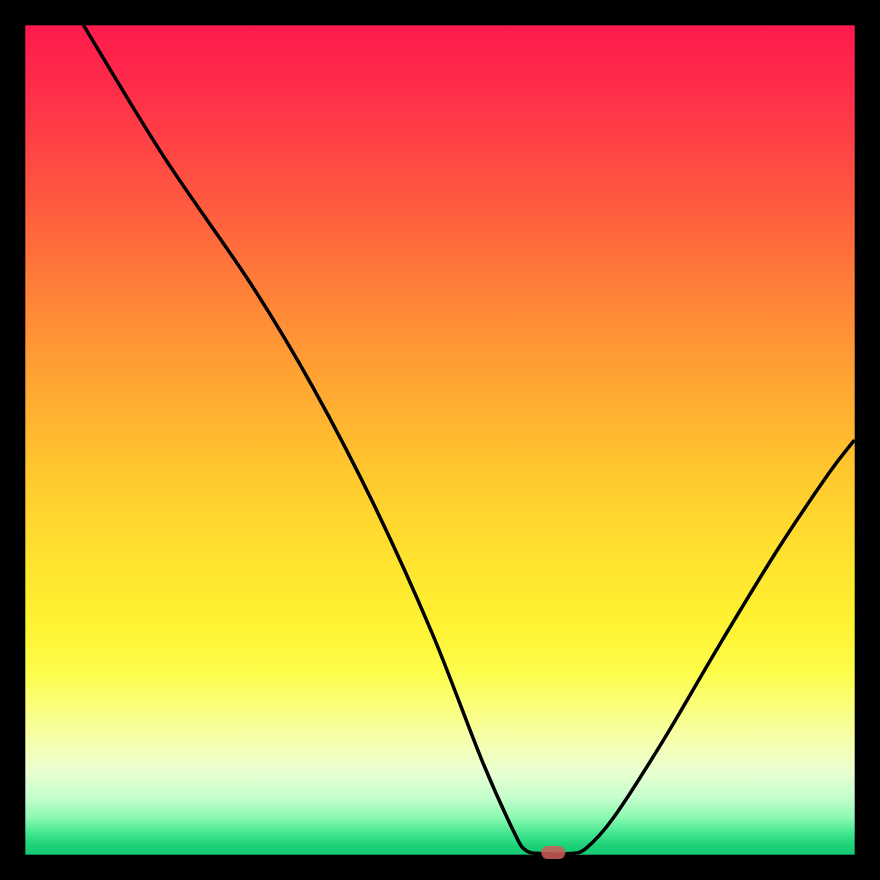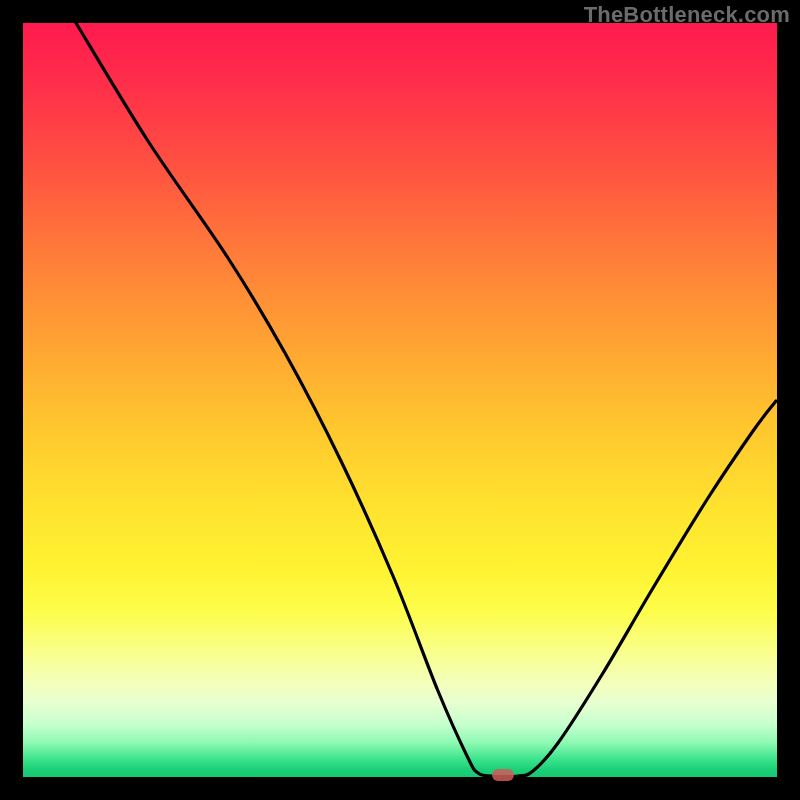--- a/index.html
+++ b/index.html
@@ -65,21 +65,20 @@
     inset: 0;
     width: 100%;
     height: 100%;
     overflow: visible;
   }
 </style>
 </head>
 <body>
 <div class="frame">
 
-  <div class="watermark">TheBottleneck.com</div>
 
   <div class="plot">
 
     <div class="gradient"></div>
 
     <svg class="curve" viewBox="0 0 754 754" preserveAspectRatio="none">
       <path d="M 53 0 C 65.0 19.7, 99.7 78.8, 125.0 118.0 C 150.3 157.2, 182.2 199.7, 205.0 235.0 C 227.8 270.3, 243.2 296.2, 262.0 330.0 C 280.8 363.8, 300.0 400.8, 318.0 438.0 C 336.0 475.2, 353.8 514.7, 370.0 553.0 C 386.2 591.3, 402.5 637.7, 415.0 668.0 C 427.5 698.3, 438.3 721.3, 445.0 735.0 C 451.7 748.7, 451.2 747.0, 455.0 750.0 C 458.8 753.0, 461.3 752.5, 468.0 753.0 C 474.7 753.5, 488.0 753.8, 495.0 753.0 C 502.0 752.2, 503.3 753.5, 510.0 748.0 C 516.7 742.5, 523.3 736.3, 535.0 720.0 C 546.7 703.7, 564.2 675.8, 580.0 650.0 C 595.8 624.2, 612.5 594.2, 630.0 565.0 C 647.5 535.8, 668.3 501.2, 685.0 475.0 C 701.7 448.8, 718.7 424.2, 730.0 408.0 C 741.3 391.8, 749.2 383.0, 753.0 378.0" fill="none" stroke="#000000" stroke-width="3.2" stroke-linecap="round" stroke-linejoin="round"></path>
     </svg>
 
     <div class="marker" style="left: 480px; top: 752px;"></div>

